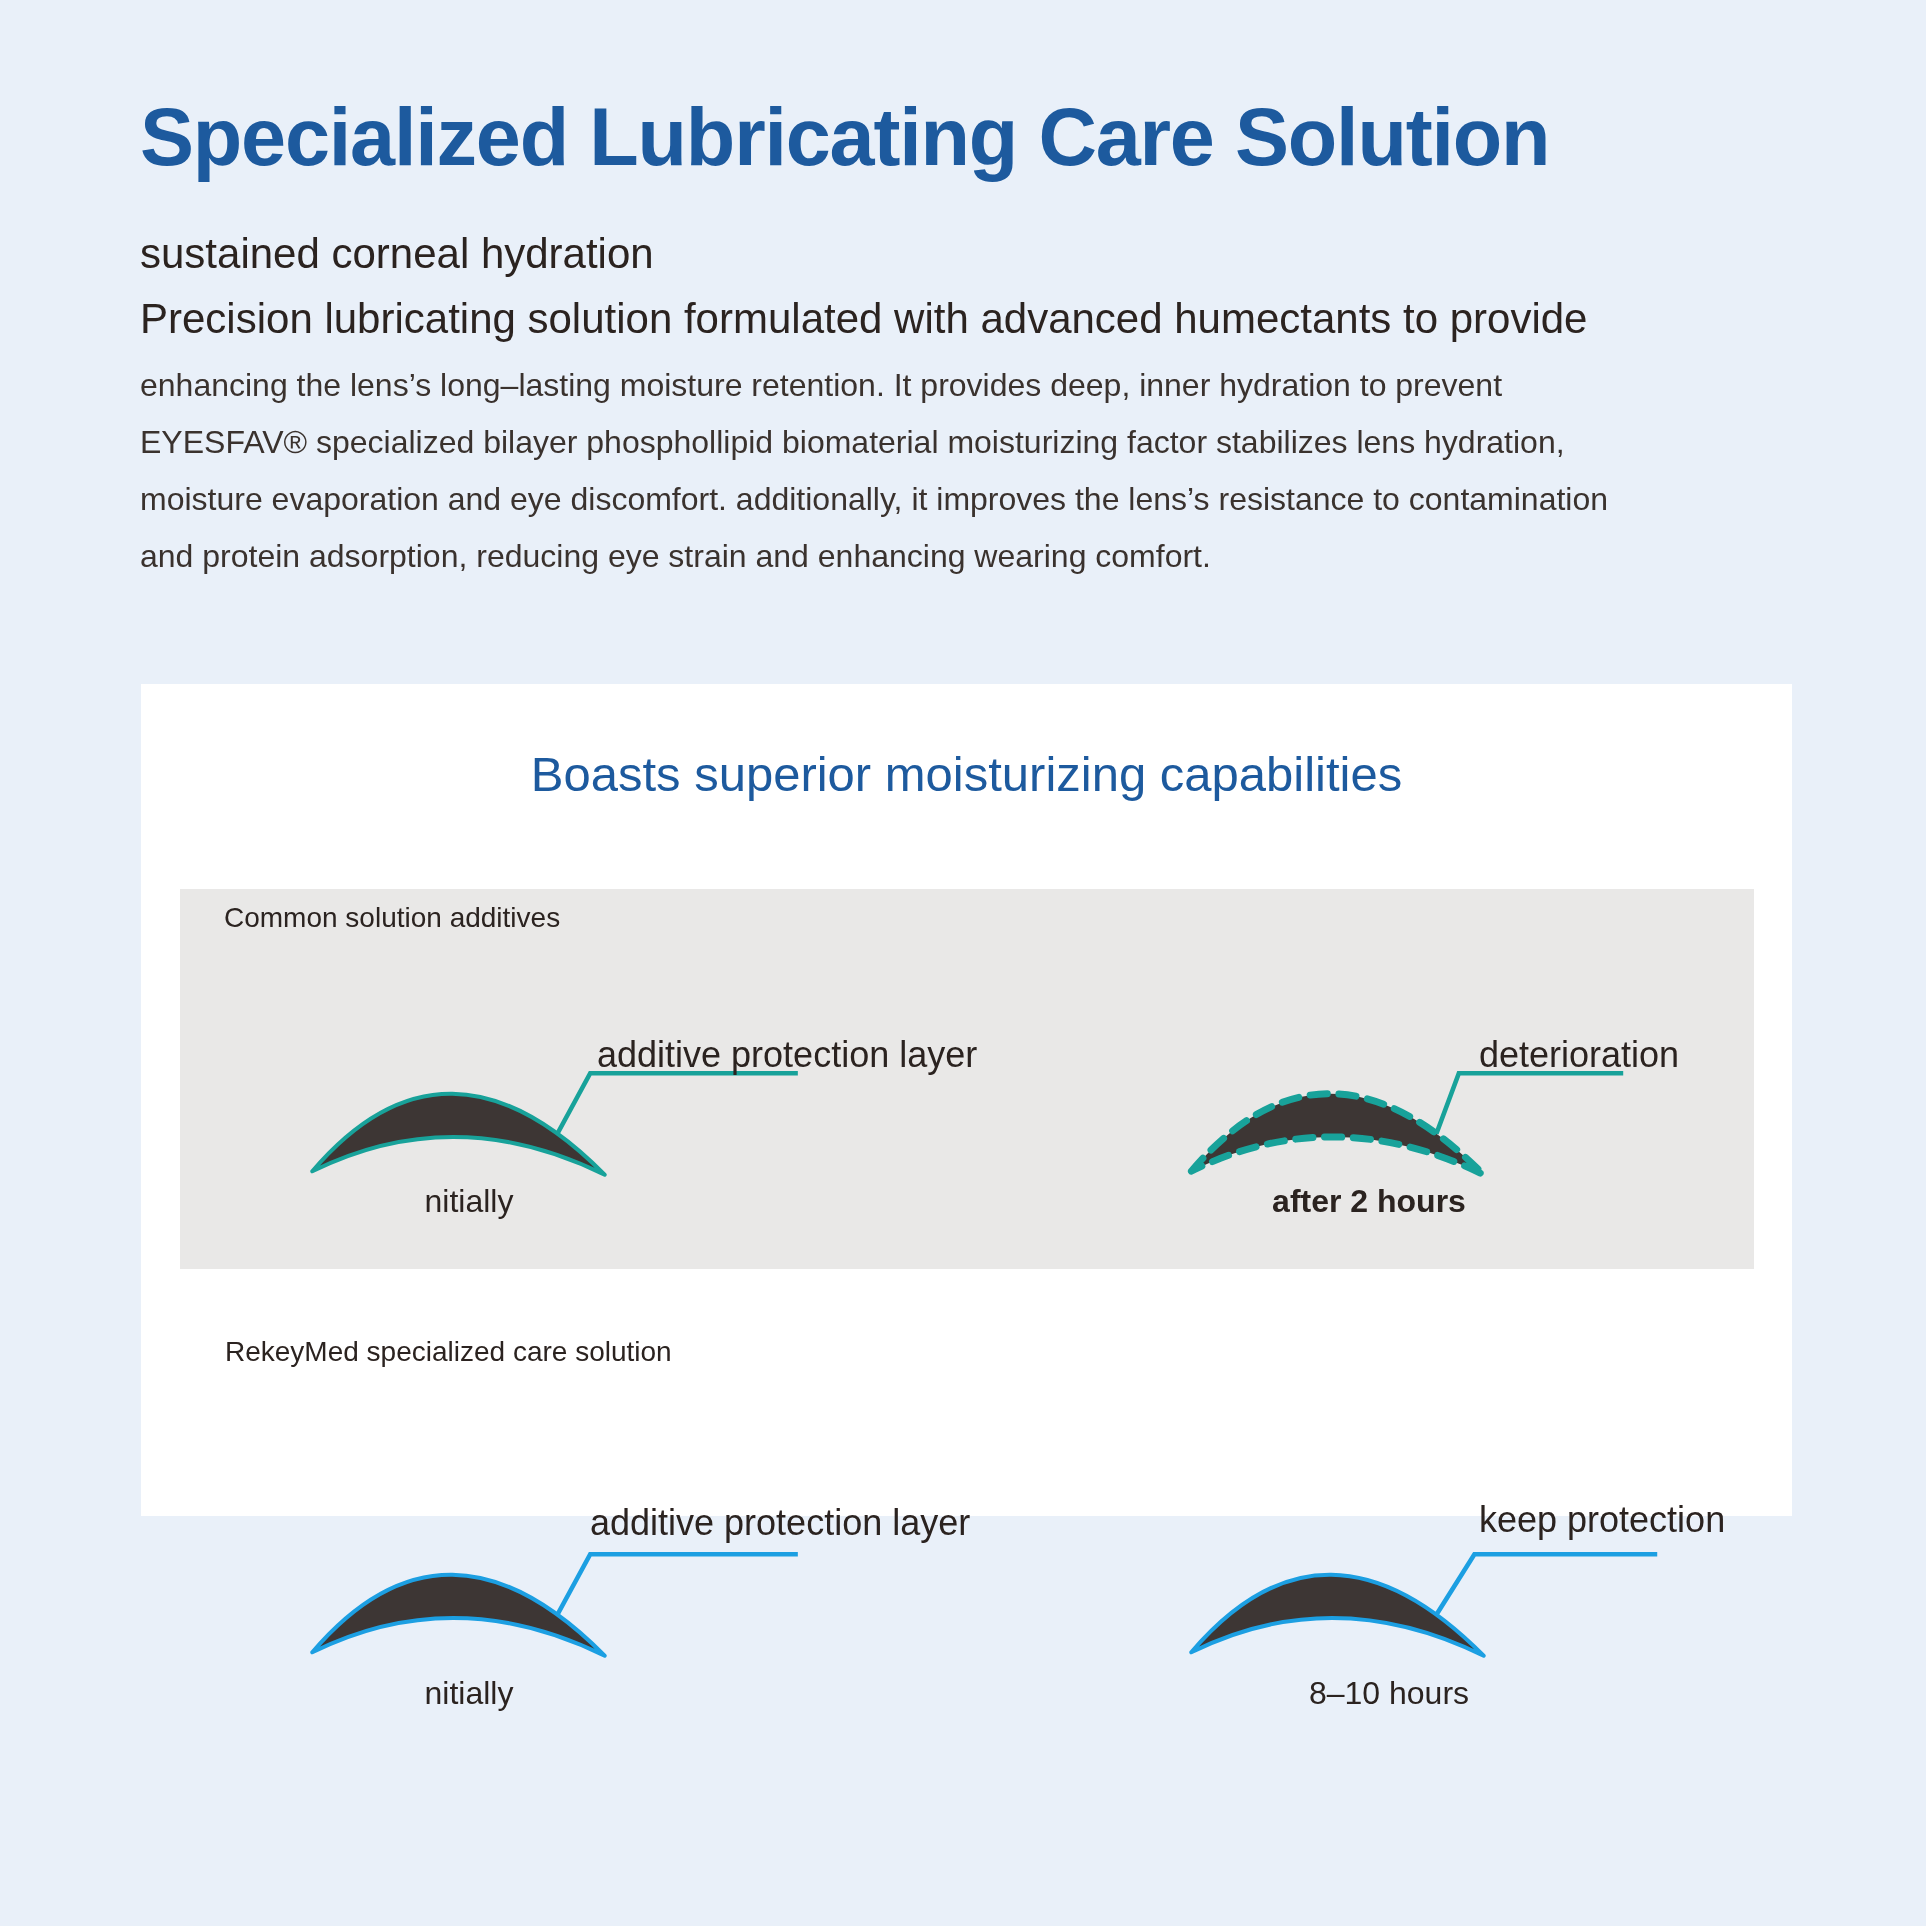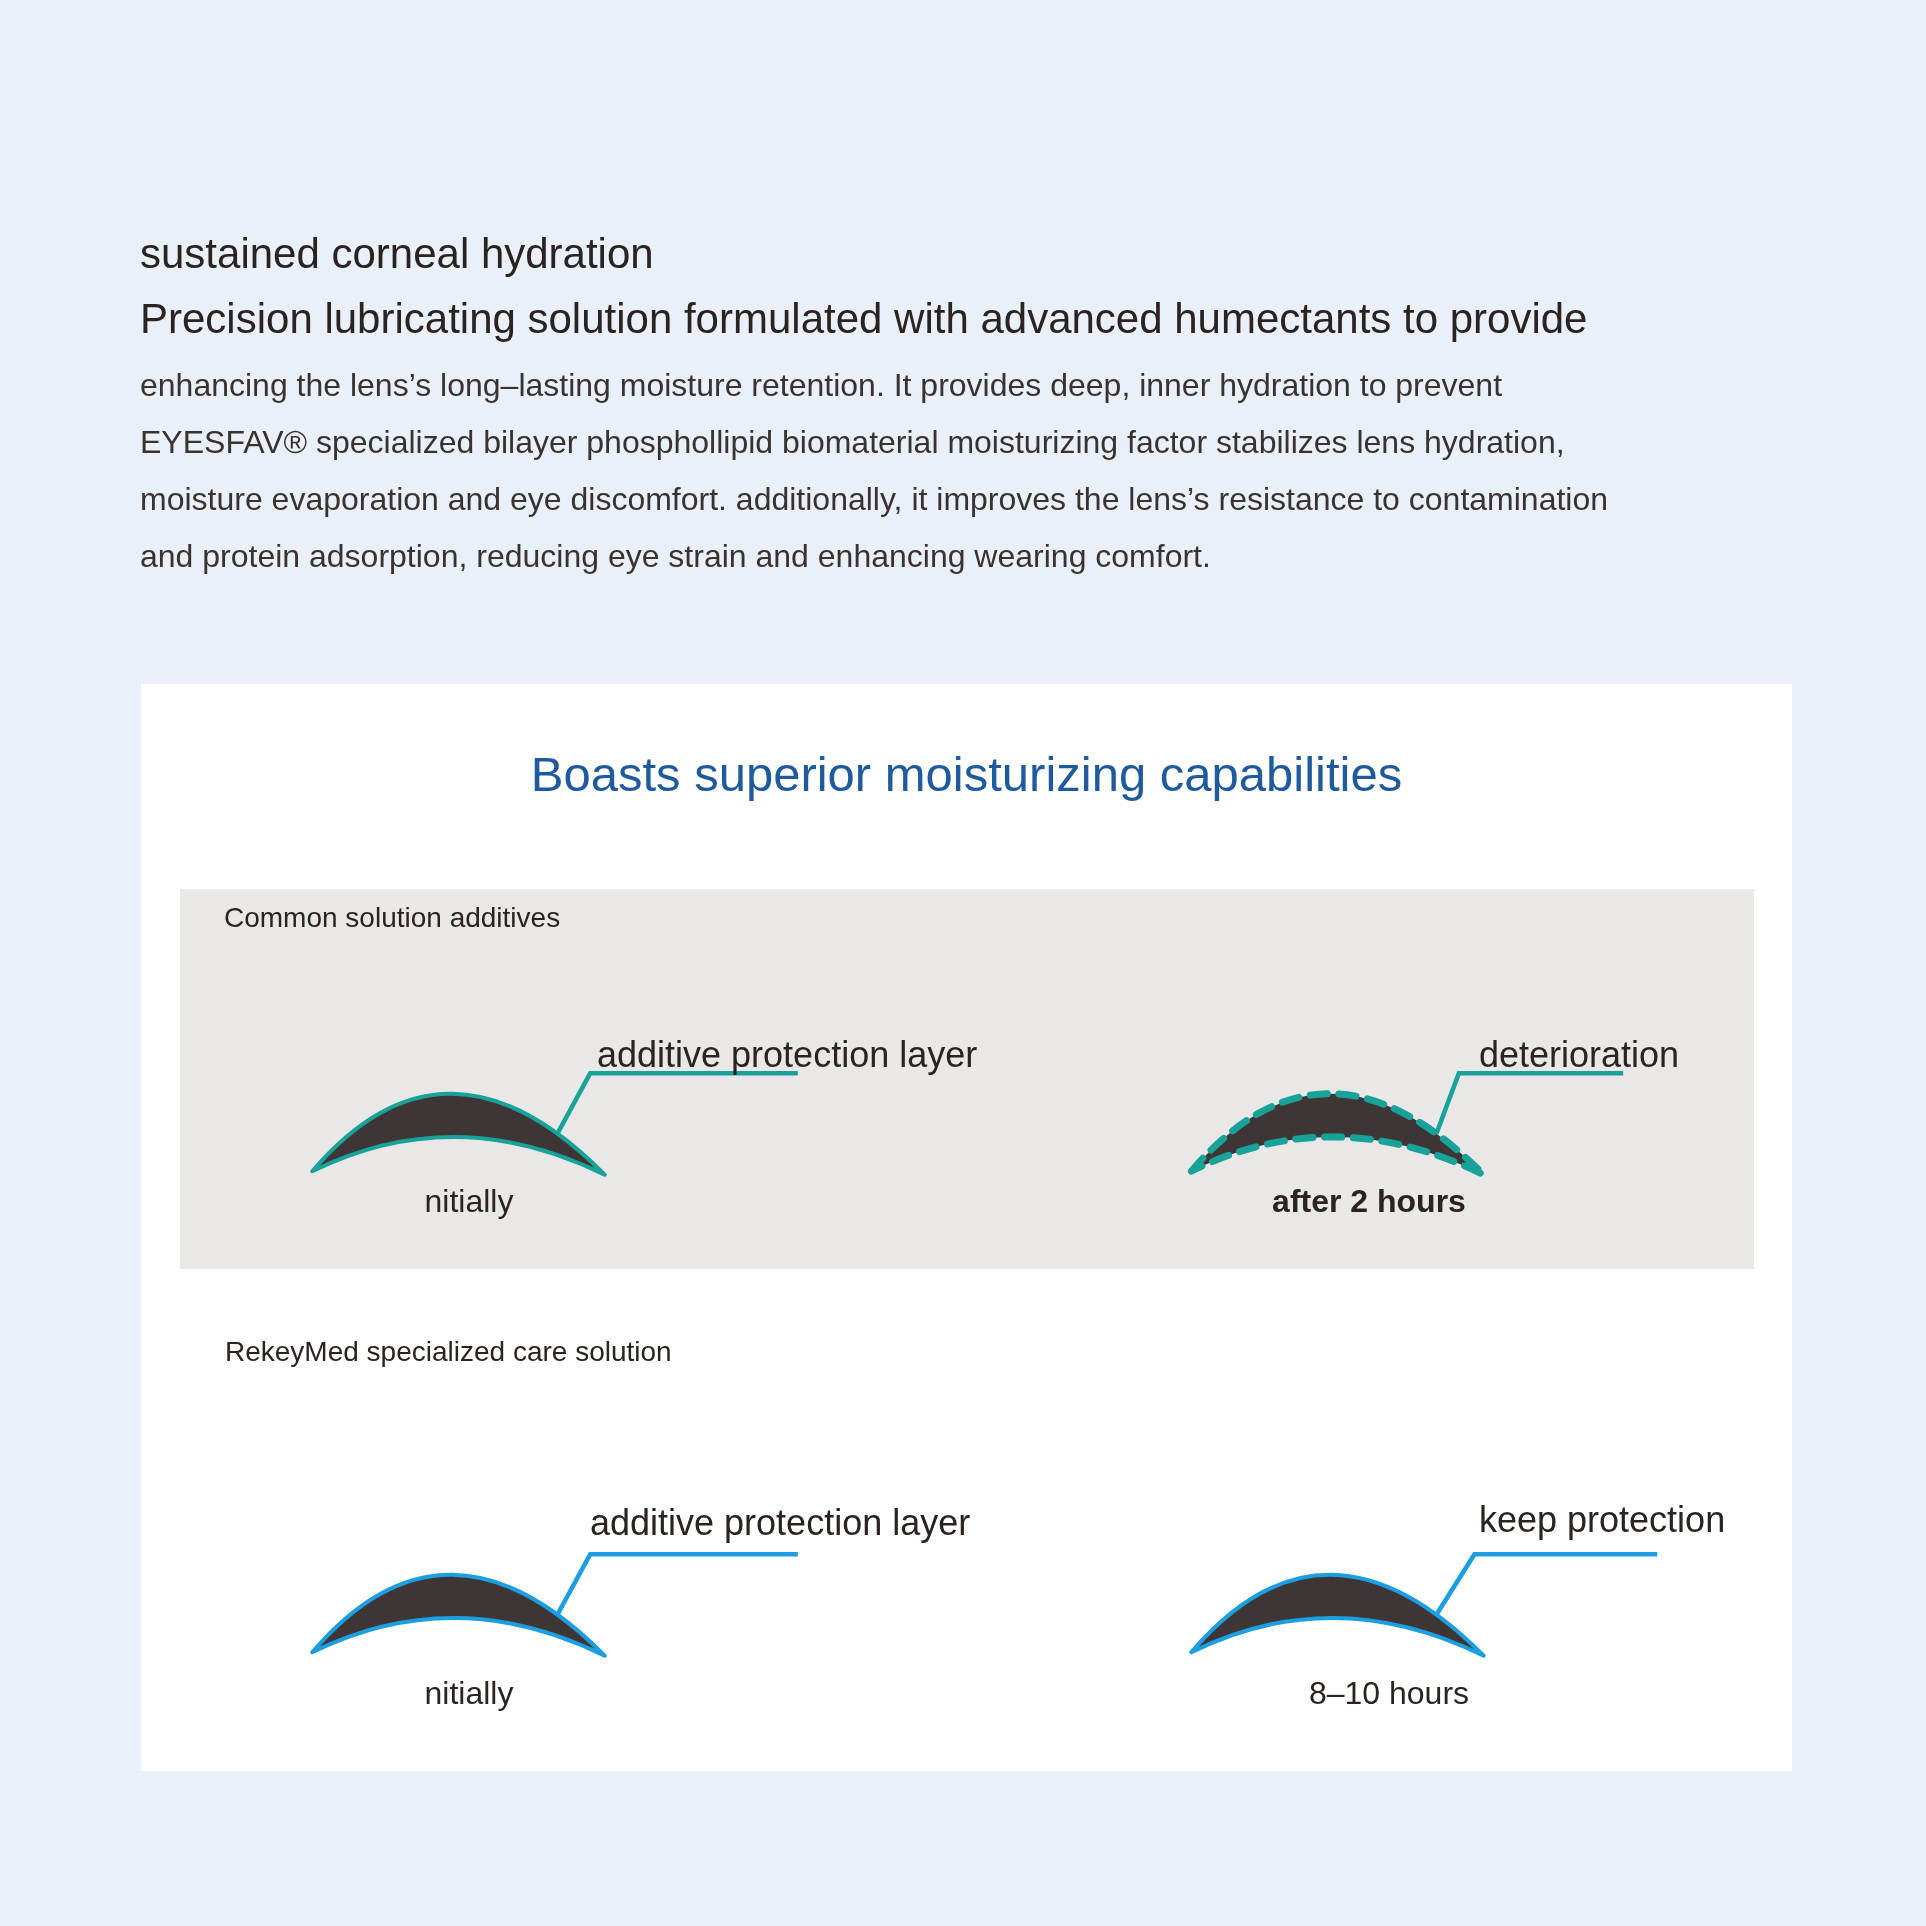--- a/index.html
+++ b/index.html
@@ -18,21 +18,21 @@
     position:absolute;left:140px;top:91px;margin:0;
     font-size:81px;font-weight:700;letter-spacing:-1.2px;
     color:var(--heading-blue);white-space:nowrap;
   }
   .subtitle{position:absolute;left:140px;top:221px;color:var(--text-dark);}
   .subtitle .line{font-size:42px;font-weight:400;line-height:65px;white-space:nowrap;}
   .bodytext{position:absolute;left:140px;top:357px;color:var(--body-text);}
   .bodytext .line{font-size:32px;font-weight:400;line-height:57px;white-space:nowrap;}
 
   .card{
-    position:absolute;left:141px;top:684px;width:1651px;height:1087px;
+    position:absolute;left:141px;top:684px;width:1651px;height:832px;
     background:var(--card-bg);
   }
   .card-title{
     position:absolute;left:0;top:62px;width:100%;margin:0;
     text-align:center;font-size:49px;font-weight:500;color:var(--heading-blue);
   }
   .panel{
     position:absolute;left:39px;top:205px;width:1574px;height:380px;
     background:var(--panel-bg);
   }
@@ -53,20 +53,21 @@
   svg.lens .callout{fill:none;stroke-width:8px;}
   svg.lens.teal .lens-body,svg.lens.teal .callout{stroke:var(--teal);}
   svg.lens.blue .lens-body,svg.lens.blue .callout{stroke:var(--sky-blue);}
   svg.lens.dashed .lens-body{stroke-width:12px;stroke-dasharray:30 20;stroke-linecap:round;}
 </style>
 </head>
 <body>
 
 <div class="page">
 
+  <h1 class="page-title">Specialized Lubricating Care Solution</h1>
 
   <div class="subtitle">
     <div class="line">sustained corneal hydration</div>
     <div class="line">Precision lubricating solution formulated with advanced humectants to provide</div>
   </div>
 
   <div class="bodytext">
     <div class="line">enhancing the lens’s long–lasting moisture retention. It provides deep, inner hydration to prevent</div>
     <div class="line">EYESFAV® specialized bilayer phosphollipid biomaterial moisturizing factor stabilizes lens hydration,</div>
     <div class="line">moisture evaporation and eye discomfort. additionally, it improves the lens’s resistance to contamination</div>

